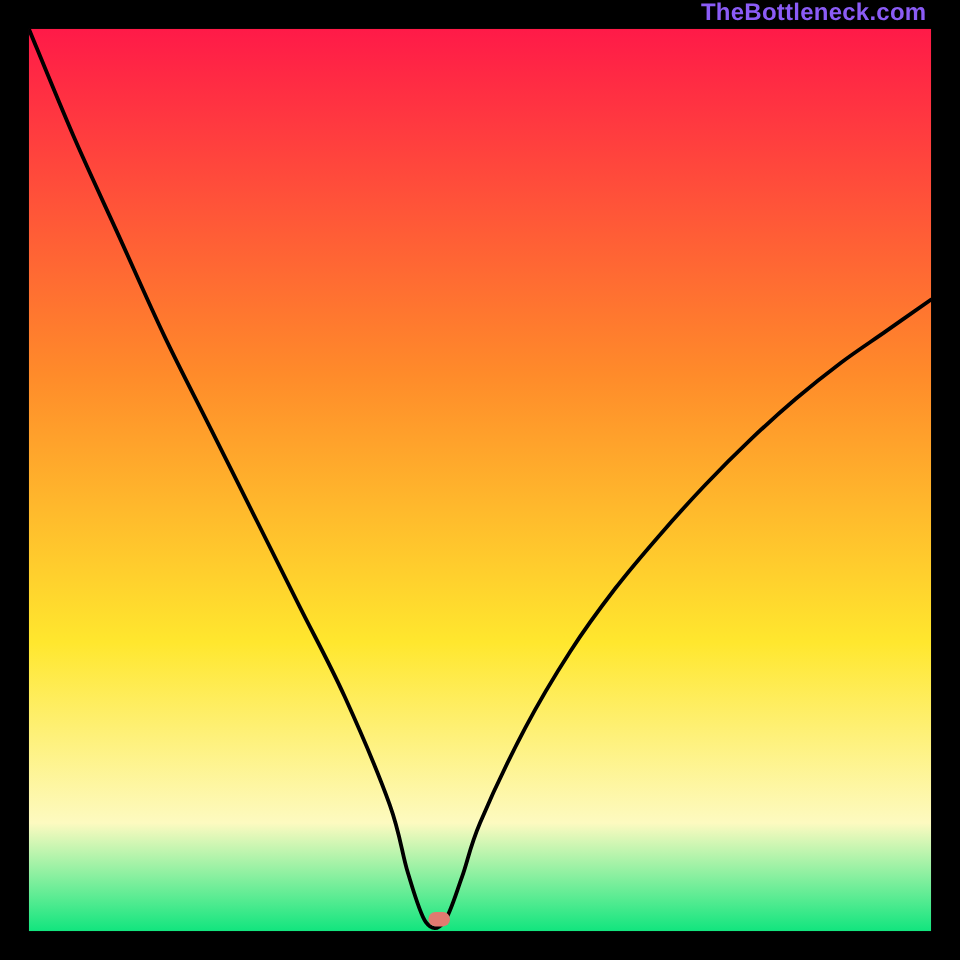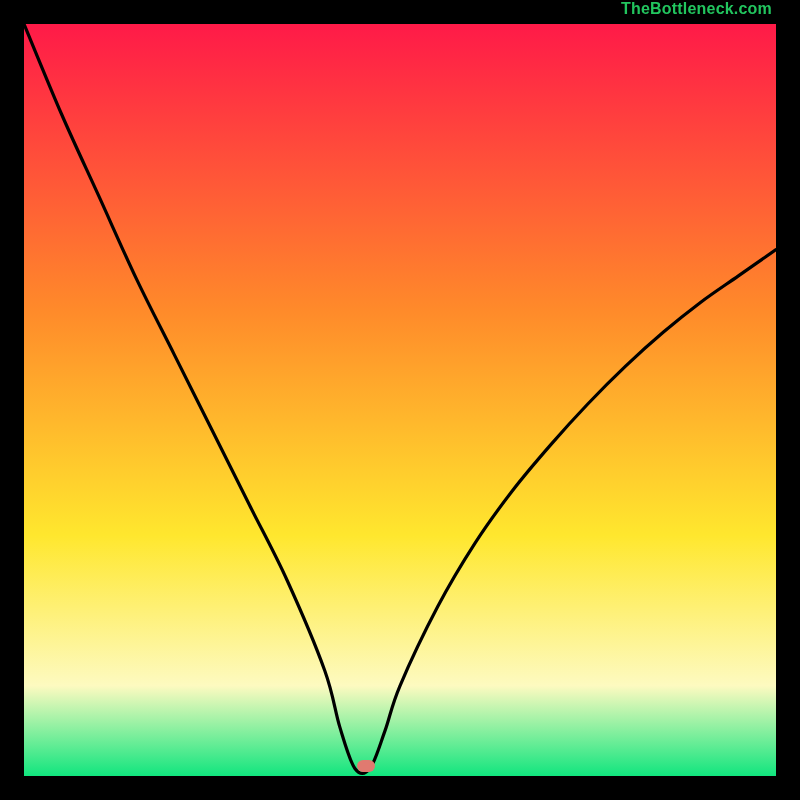--- a/index.html
+++ b/index.html
@@ -37,23 +37,23 @@
     left: 0;
     top: 0;
     width: 100%;
     height: 100%;
   }
   .watermark {
     position: absolute;
     top: 0px;
     right: 28px;
     font-family: Arial, Helvetica, sans-serif;
-    font-size: 16px;
+    font-size: 20px;
     font-weight: 600;
-    color: #22c55e;
+    color: #8b5cf6;
     letter-spacing: 0.2px;
   }
   .marker {
     position: absolute;
     width: 18px;
     height: 12px;
     border-radius: 6px;
     transform: translate(-50%, -50%);
   }
 </style>

